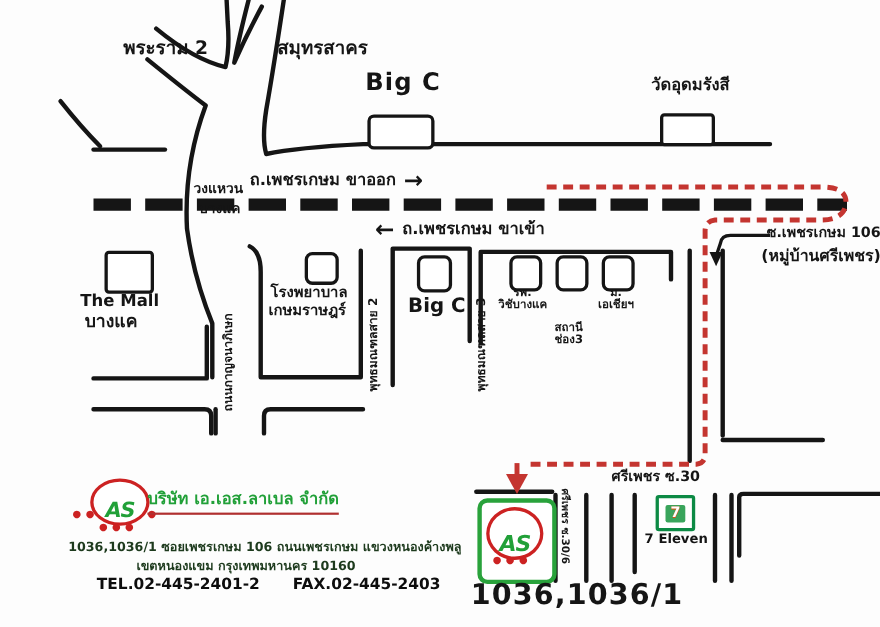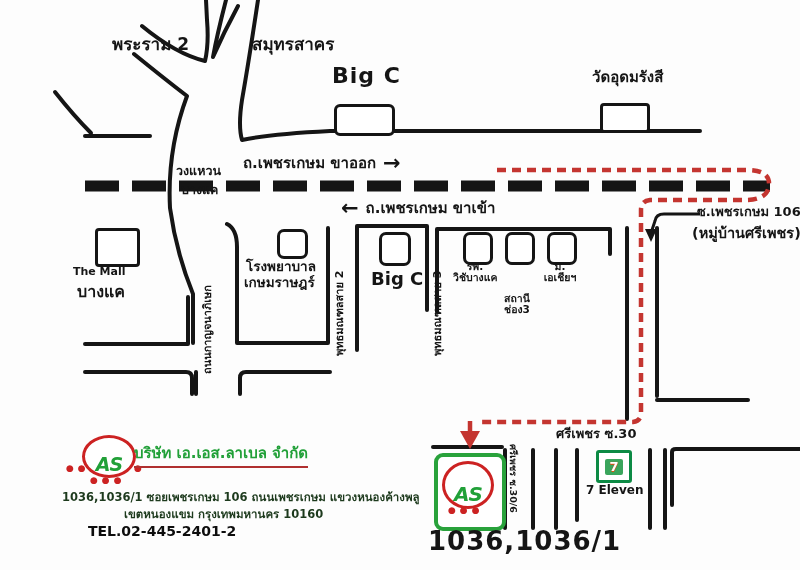--- a/index.html
+++ b/index.html
@@ -96,33 +96,33 @@
   <div class="box rbox" style="left:379px;top:232px;width:26px;height:28px;"></div>
   <div class="box rbox" style="left:463px;top:232px;width:24px;height:27px;"></div>
   <div class="box rbox" style="left:505px;top:232px;width:24px;height:27px;"></div>
   <div class="box rbox" style="left:547px;top:232px;width:24px;height:27px;"></div>
 
   <div class="lbl" style="left:112px;top:36px;font-size:17px;">พระราม 2</div>
   <div class="lbl" style="left:252px;top:36px;font-size:17px;">สมุทรสาคร</div>
   <div class="lbl" style="left:332px;top:64px;font-size:22px;letter-spacing:1px;">Big C</div>
   <div class="lbl" style="left:592px;top:70px;font-size:15px;">วัดอุดมรังสี</div>
 
-  <div class="rowlbl" style="left:243px;top:151px;font-size:15px;">
+  <div class="rowlbl" style="left:227px;top:151px;font-size:15px;align-items:flex-end;">
     <span>ถ.เพชรเกษม ขาออก</span>
     <span class="arrow">→</span>
   </div>
   <div class="rowlbl" style="left:341px;top:196px;font-size:15px;">
     <span class="arrow">←</span>
     <span>ถ.เพชรเกษม ขาเข้า</span>
   </div>
   <div class="lbl" style="left:176px;top:164px;font-size:12.5px;">วงแหวน</div>
   <div class="lbl" style="left:181px;top:183px;font-size:12.5px;">บางแค</div>
   <div class="vt" style="left:199px;top:246px;height:128px;font-size:11px;">ถนนกาญจนาภิเษก</div>
 
-  <div class="lbl" style="left:73px;top:266px;font-size:11px;">The Mall</div>
+  <div class="lbl" style="left:73px;top:266px;font-size:15px;">The Mall</div>
   <div class="lbl" style="left:77px;top:284px;font-size:16px;">บางแค</div>
   <div class="lbl" style="left:246px;top:259px;font-size:13.5px;">โรงพยาบาล</div>
   <div class="lbl" style="left:244px;top:275px;font-size:13.5px;">เกษมราษฎร์</div>
   <div class="vt" style="left:331px;top:234px;height:122px;font-size:11px;">พุทธมณฑลสาย 2</div>
   <div class="lbl" style="left:371px;top:270px;font-size:18px;">Big C</div>
   <div class="vt" style="left:429px;top:234px;height:122px;font-size:11px;">พุทธมณฑลสาย 3</div>
 
   <div class="lbl" style="left:453px;top:261px;width:44px;text-align:center;font-size:10.5px;">
     <div>รพ.</div>
     <div>วิชับางแค</div>
@@ -164,15 +164,16 @@
     </div>
     <div class="dots" style="left:-16px;top:28px;">●●</div>
     <div class="dots" style="left:8px;top:40px;">●●●</div>
     <div class="dots" style="left:52px;top:28px;">●</div>
   </div>
   <div class="brand-th" style="left:134px;top:441px;">บริษัท เอ.เอส.ลาเบล จำกัด</div>
   <div class="addr" style="left:62px;top:488px;">1036,1036/1 ซอยเพชรเกษม 106 ถนนเพชรเกษม แขวงหนองค้างพลู</div>
   <div class="addr" style="left:124px;top:505px;">เขตหนองแขม กรุงเทพมหานคร 10160</div>
   <div class="telfax" style="left:88px;top:523px;">
     <span>TEL.02-445-2401-2</span>
+    <span>FAX.02-445-2403</span>
   </div>
 
 </div>
 
 </body></html>

